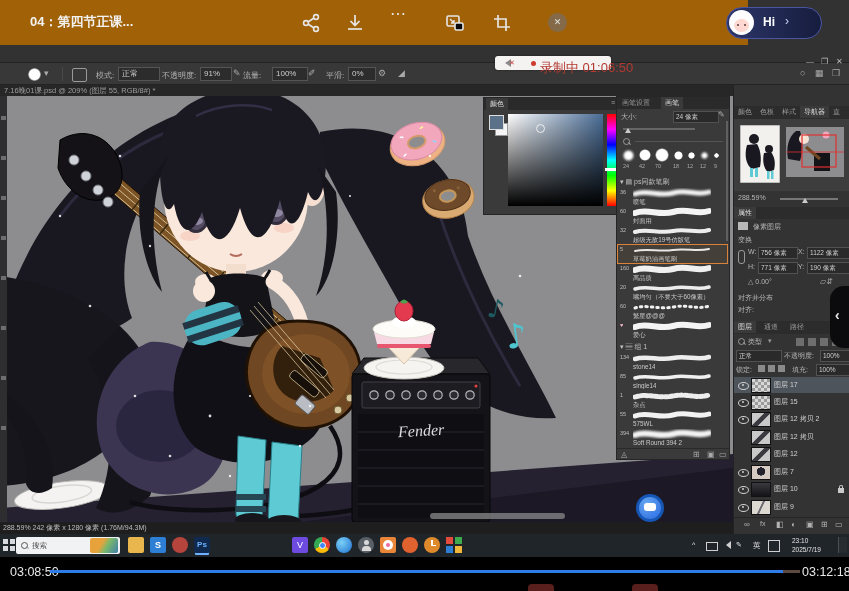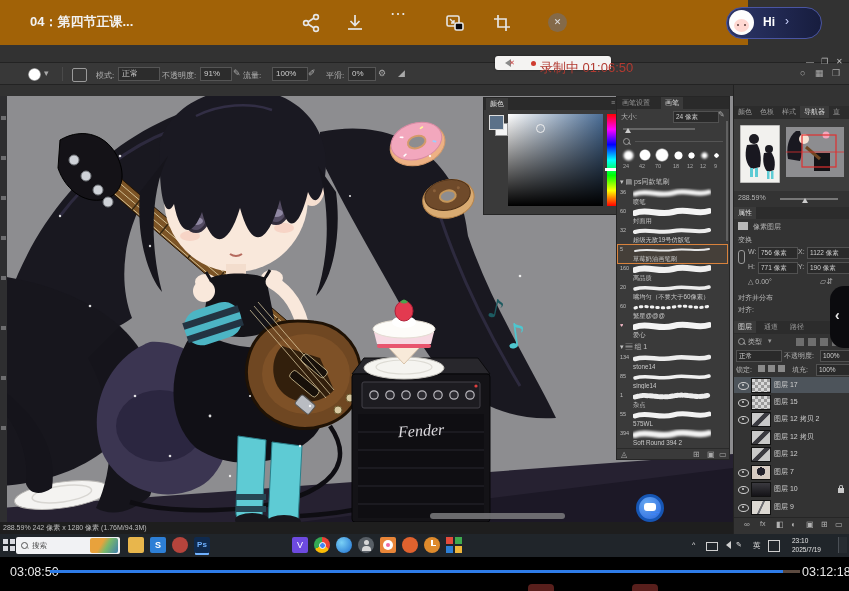--- a/index.html
+++ b/index.html
@@ -187,20 +187,23 @@
     <span class="opt-ic" style="left:308px">✐</span>
     <span class="opt-lab" style="left:326px">平滑:</span>
     <span class="opt-box" style="left:348px;width:20px">0%</span>
     <span class="opt-ic" style="left:378px">⚙</span>
     <span class="opt-ic" style="left:398px">◢</span>
     <span class="opt-ic" style="left:800px">○</span>
     <span class="opt-ic" style="left:815px">▦</span>
     <span class="opt-ic" style="left:832px">❒</span>
   </div>
 
+  <div id="docbar">
+    <span class="nw">7.16晚01课.psd @ 209% (图层 55, RGB/8#) *</span>
+  </div>
 
   <div id="canvas">
     <svg width="733" height="426" viewBox="0 0 733 426">
       <rect x="0" y="0" width="733" height="426" fill="#8d8d90"></rect>
 
       <polygon points="0,412 733,358 733,426 0,426" fill="#262131"></polygon>
       <polygon points="300,426 733,372 733,426" fill="#1c1826"></polygon>
 
       <g transform="rotate(28 30 300)">
         <rect x="28" y="248" width="5" height="58" rx="2.5" fill="#cfd1d6" stroke="#8e9096" stroke-width="1"></rect>

